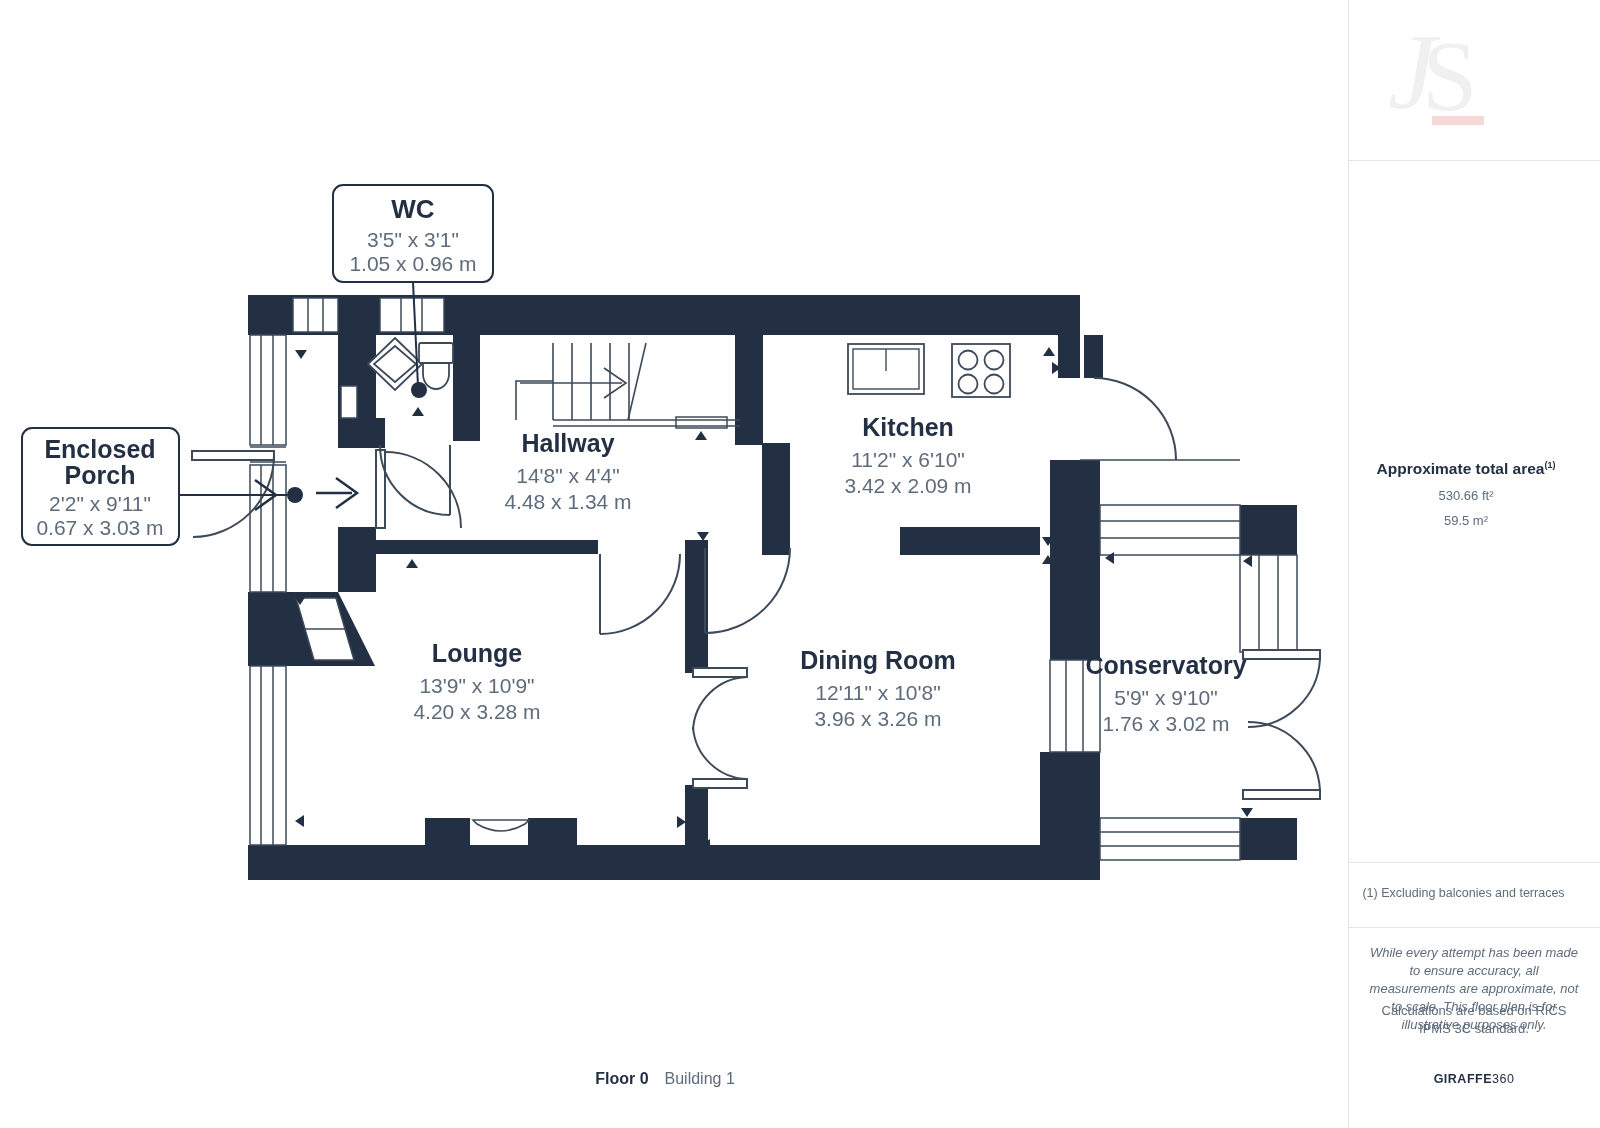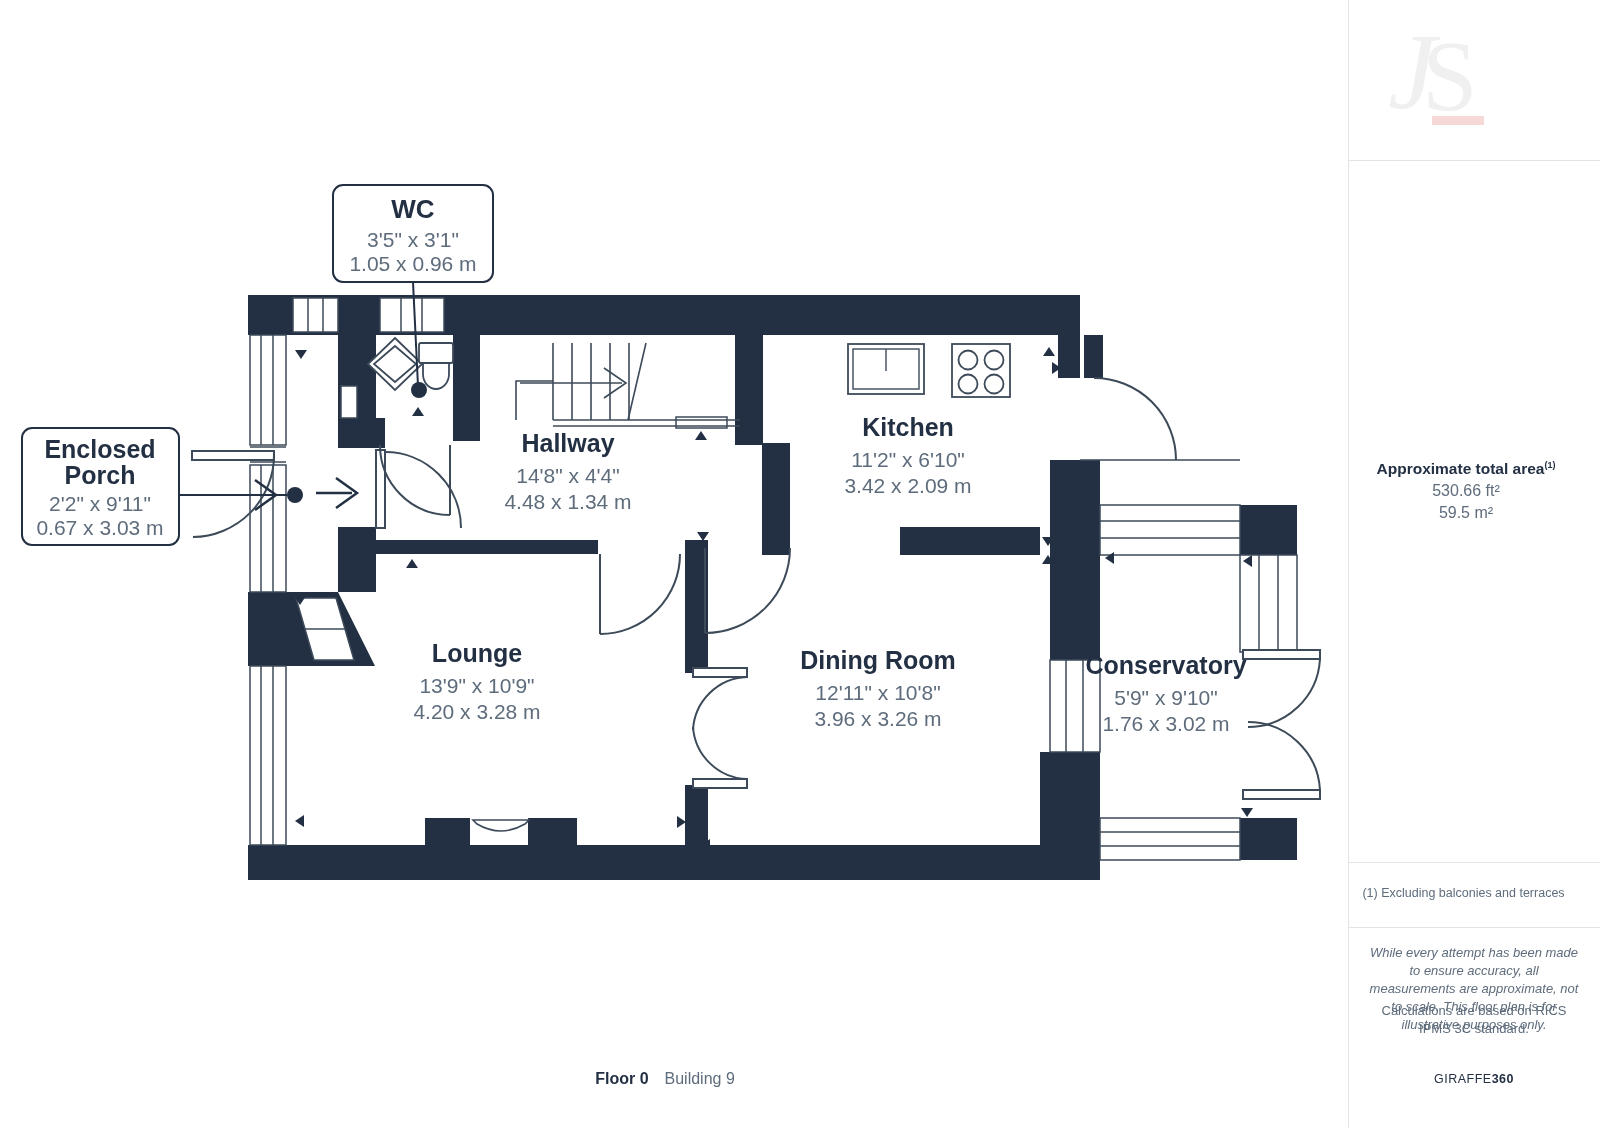--- a/index.html
+++ b/index.html
@@ -13,26 +13,26 @@
   .v-divider{position:absolute;left:1348px;top:0;width:1px;height:1128px;background:#e4e4e4;}
   .h-divider{position:absolute;left:1348px;width:252px;height:1px;background:#e4e4e4;}
   .hd1{top:160px;} .hd2{top:862px;} .hd3{top:927px;}
   .logo{position:absolute;left:1388px;top:18px;width:110px;height:130px;font-family:"Liberation Serif",serif;color:#f0f0f0;}
   .logo .j{position:absolute;left:0;top:0;font-size:108px;font-style:italic;font-weight:400;line-height:1;}
   .logo .s{position:absolute;left:34px;top:8px;font-size:100px;font-weight:400;line-height:1;}
   .logo .underline{position:absolute;left:44px;top:98px;width:52px;height:9px;background:#f6d8d6;}
   .area-block{position:absolute;left:1348px;top:460px;width:236px;text-align:center;}
   .area-title{font-size:15.5px;font-weight:700;color:#233044;}
   .area-title sup{font-size:9px;}
-  .area-val{font-size:16px;color:#5e6c7c;margin-top:4px;}
+  .area-val{font-size:13px;color:#5e6c7c;margin-top:10px;}
   .footnote{position:absolute;left:1348px;top:886px;width:231px;text-align:center;font-size:12.5px;color:#5e6c7c;}
   .disclaimer{position:absolute;left:1369px;width:210px;text-align:center;font-size:13px;line-height:1.38;color:#5e6c7c;}
   .dc1{top:944px;font-style:italic;} .dc2{top:1002px;}
   .brand{position:absolute;left:1348px;top:1072px;width:252px;text-align:center;font-size:12.5px;letter-spacing:0.5px;color:#233044;}
-  .brand .b1{font-weight:400;} .brand .b2{font-weight:700;}
+  .brand .b1{font-weight:700;} .brand .b2{font-weight:400;}
   .floor-footer{position:absolute;left:0;top:1070px;width:1330px;text-align:center;font-size:16px;}
   .floor-footer .floor{font-weight:700;color:#233044;margin-right:16px;text-align:right;}
   .floor-footer .building{color:#5e6c7c;}
 </style>
 </head>
 <body>
 
 <svg class="plan-svg" width="1330" height="1128" viewBox="0 0 1330 1128">
 
   <g fill="#233044" stroke="none">
@@ -269,21 +269,21 @@
     <text class="room-dim" x="878" y="700">12'11" x 10'8"</text>
     <text class="room-dim" x="878" y="726">3.96 x 3.26 m</text>
 
     <text class="room-title" x="1166" y="674">Conservatory</text>
     <text class="room-dim" x="1166" y="705">5'9" x 9'10"</text>
     <text class="room-dim" x="1166" y="731">1.76 x 3.02 m</text>
   </g>
 </svg>
 
 <div class="floor-footer">
-  <span class="floor">Floor 0</span><span class="building">Building 9</span>
+  <span class="floor">Floor 0</span><span class="building">Building 1</span>
 </div>
 
 <div class="v-divider"></div>
 <div class="h-divider hd1"></div>
 <div class="h-divider hd2"></div>
 <div class="h-divider hd3"></div>
 
 <div class="logo">
   <span class="j">J</span>
   <span class="s">S</span>

